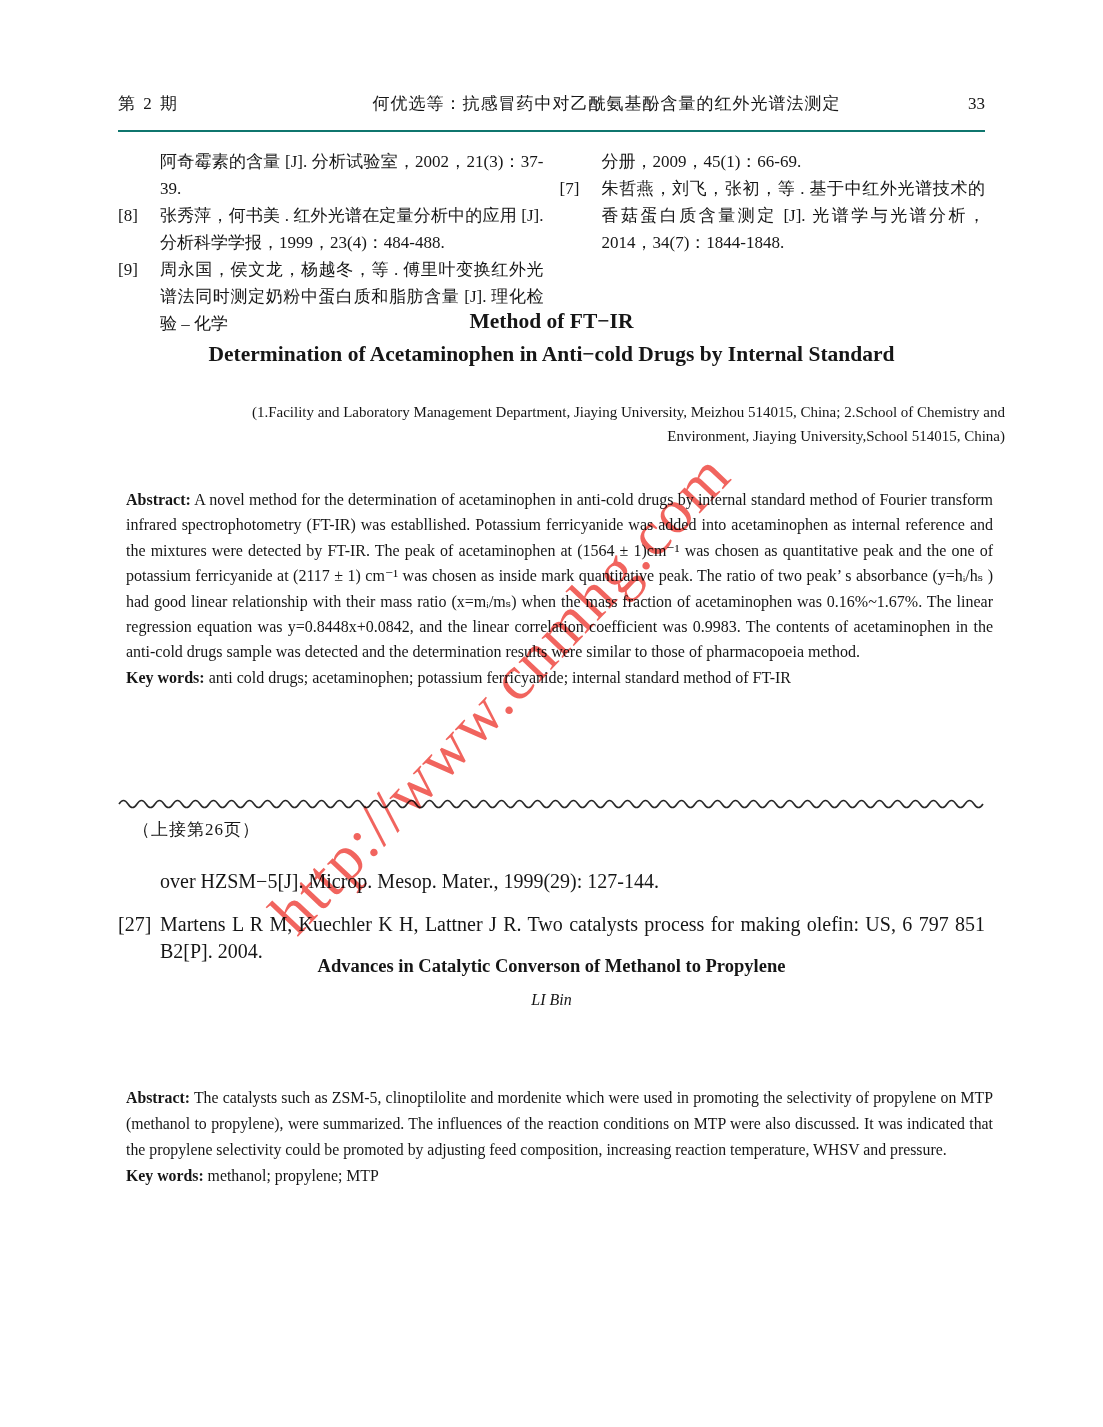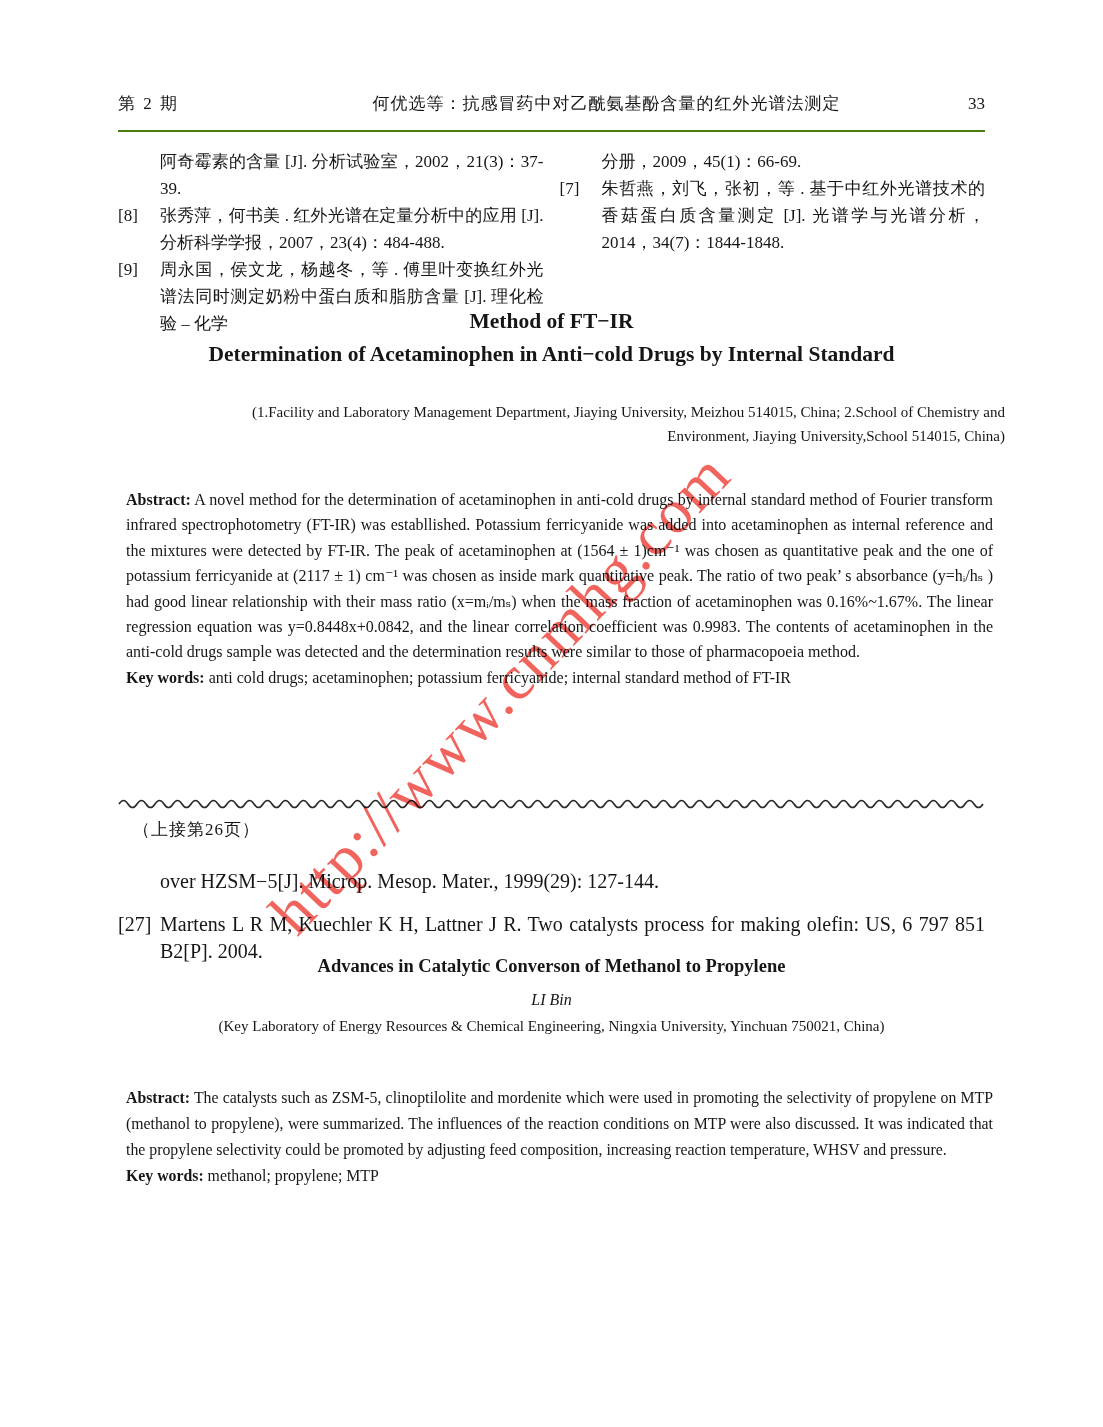--- a/index.html
+++ b/index.html
@@ -5,21 +5,21 @@
   html,body{margin:0;padding:0;background:#ffffff;}
   .page{
     position:relative;width:1103px;height:1427px;background:#ffffff;
     font-family:"Liberation Serif","DejaVu Serif",serif;color:#161616;
     overflow:hidden;
   }
   
   .header{
     position:absolute;left:118px;top:92px;width:867px;
     display:flex;justify-content:space-between;align-items:baseline;
-    font-size:17px;padding-bottom:15px;border-bottom:2px solid #4d7c0f;
+    font-size:17px;padding-bottom:15px;border-bottom:2px solid #0f766e;
   }
   .header .issue{width:170px;letter-spacing:2px;}
   .header .running{flex:1;text-align:center;letter-spacing:1px;}
   .header .pageno{width:60px;text-align:right;}
   
   .refs{position:absolute;left:118px;width:867px;display:flex;gap:16px;
         font-size:17px;line-height:27px;}
   .refs .col{flex:1;min-width:0;}
   .ref-item{position:relative;padding-left:42px;text-align:justify;}
   .ref-item .ref-label{position:absolute;left:0;top:0;}
@@ -70,21 +70,21 @@
   <div class="refs refs1">
     <div class="col">
 
         <div class="ref-item">
           <span class="ref-label"></span>
           <span>阿奇霉素的含量 [J]. 分析试验室，2002，21(3)：37-39.</span>
         </div>
 
         <div class="ref-item">
           <span class="ref-label">[8]</span>
-          <span>张秀萍，何书美 . 红外光谱在定量分析中的应用 [J]. 分析科学学报，2007，23(4)：484-488.</span>
+          <span>张秀萍，何书美 . 红外光谱在定量分析中的应用 [J]. 分析科学学报，1999，23(4)：484-488.</span>
         </div>
 
         <div class="ref-item">
           <span class="ref-label">[9]</span>
           <span>周永国，侯文龙，杨越冬，等 . 傅里叶变换红外光谱法同时测定奶粉中蛋白质和脂肪含量 [J]. 理化检验 – 化学</span>
         </div>
       </div>
     <div class="col">
 
         <div class="ref-item">
@@ -133,21 +133,20 @@
 
         <div class="ref-item">
           <span class="ref-label">[27]</span>
           <span>Martens L R M, Kuechler K H, Lattner J R. Two catalysts process for making olefin: US, 6 797 851 B2[P]. 2004.</span>
         </div>
       </div>
   </div>
 
   <div class="title2">Advances in Catalytic Converson of Methanol to Propylene</div>
   <div class="author2">LI Bin</div>
-  <div class="affil2">(Key Laboratory of Energy Resources &amp; Chemical Engineering, Ningxia University, Yinchuan 750021, China)</div>
 
   <div class="absblock abs2">
     <p><span class="lbl">Abstract:</span><span> The catalysts such as ZSM-5, clinoptilolite and mordenite which were used in promoting the selectivity of propylene on MTP (methanol to propylene), were summarized. The influences of the reaction conditions on MTP were also discussed. It was indicated that the propylene selectivity could be promoted by adjusting feed composition, increasing reaction temperature, WHSV and pressure.</span></p>
     <p><span class="lbl">Key words:</span><span> methanol; propylene; MTP</span></p>
   </div>
 
   <div class="watermark" style="color: rgb(238, 66, 58);">http://www.cnmhg.com</div>
 
 </div>
 

